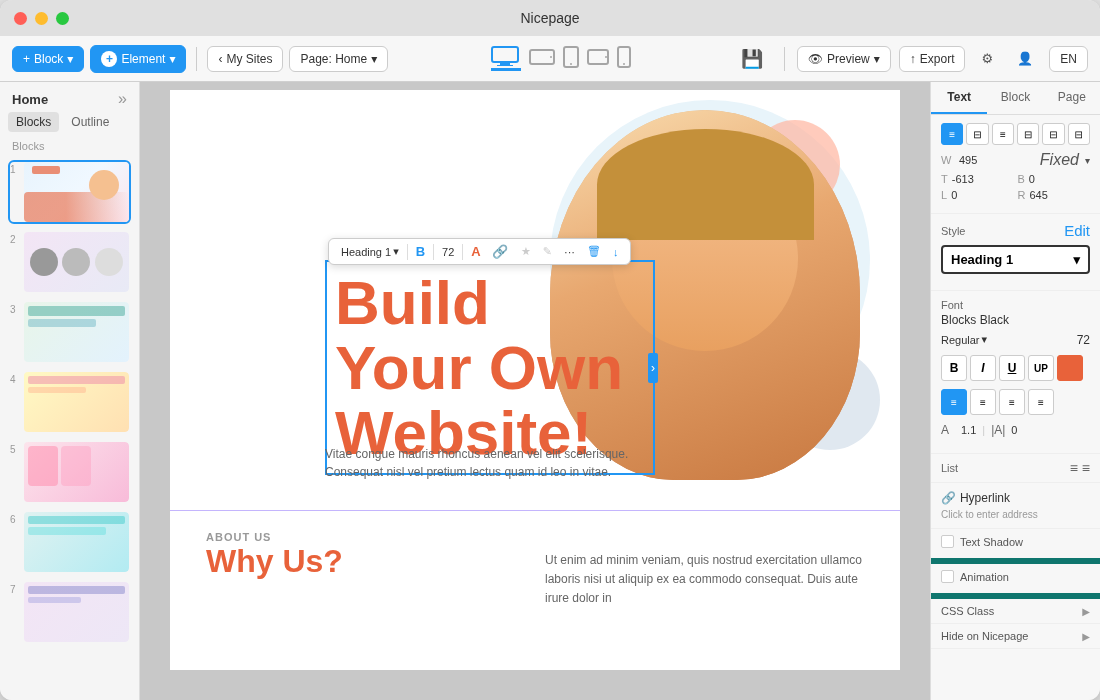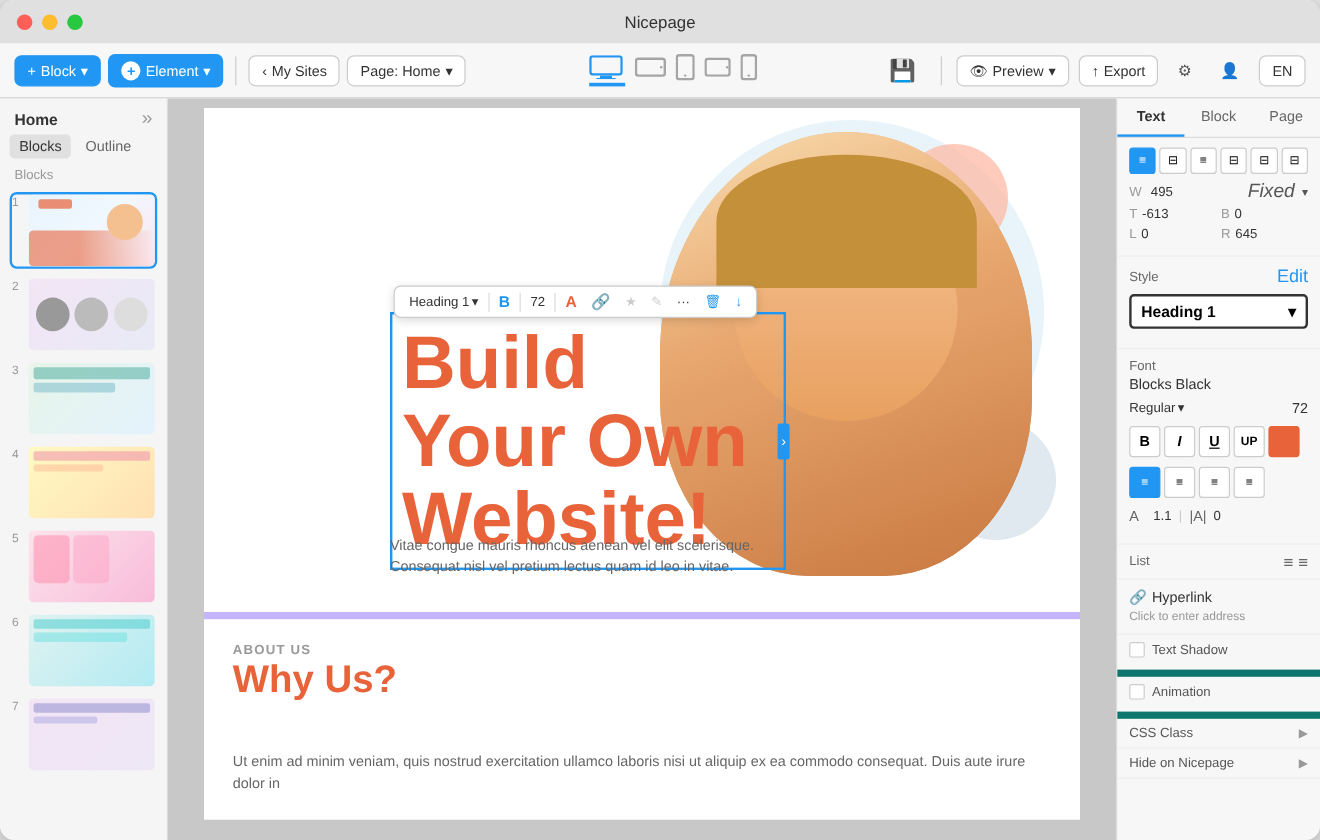--- a/index.html
+++ b/index.html
@@ -68,21 +68,21 @@
     .text-toolbar-icon { color: #2196F3; font-size: 13px; }
 
     .heading-box { position: absolute; top: 170px; left: 155px; width: 330px; border: 2px solid #2196F3; padding: 8px; }
     .heading-text { font-size: 62px; font-weight: 900; color: #e8623a; line-height: 1.05; font-family: 'Arial Black', sans-serif; }
     .selection-handle { position: absolute; right: -5px; top: 50%; transform: translateY(-50%); width: 10px; height: 30px; background: #2196F3; border-radius: 2px; cursor: pointer; display: flex; align-items: center; justify-content: center; }
     .selection-handle::after { content: '›'; color: white; font-size: 12px; }
 
     .body-text { position: absolute; top: 355px; left: 155px; width: 310px; font-size: 12px; color: #666; line-height: 1.5; }
 
     
-    .about-section { padding: 20px 24px; background: white; border-top: 6px solid #c4b5fd; display: flex; gap: 20px; flex-direction: column; }
+    .about-section { padding: 20px 36px; background: white; border-top: 1px solid #c4b5fd; display: flex; gap: 20px; }
     .about-left { flex: 1; }
     .about-label { font-size: 11px; color: #999; font-weight: 600; letter-spacing: 1px; }
     .about-heading { font-size: 32px; font-weight: 900; color: #e8623a; font-family: 'Arial Black', sans-serif; }
     .about-right { flex: 1; font-size: 12px; color: #666; line-height: 1.6; padding-top: 20px; }
 
     
     .right-panel { width: 170px; background: #f7f7f7; border-left: 1px solid #ddd; display: flex; flex-direction: column; flex-shrink: 0; overflow-y: auto; }
     .panel-tabs { display: flex; border-bottom: 1px solid #ddd; }
     .panel-tab { flex: 1; text-align: center; padding: 8px 4px; font-size: 12px; color: #666; cursor: pointer; border-bottom: 2px solid transparent; }
     .panel-tab.active { color: #333; font-weight: 600; border-bottom-color: #2196F3; }

